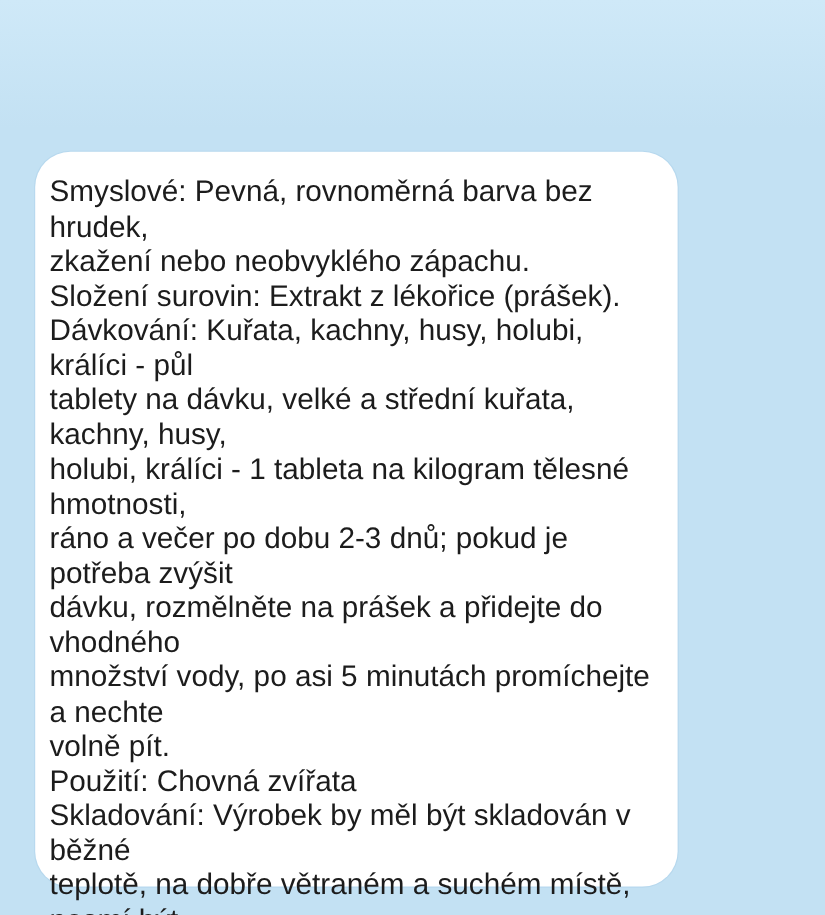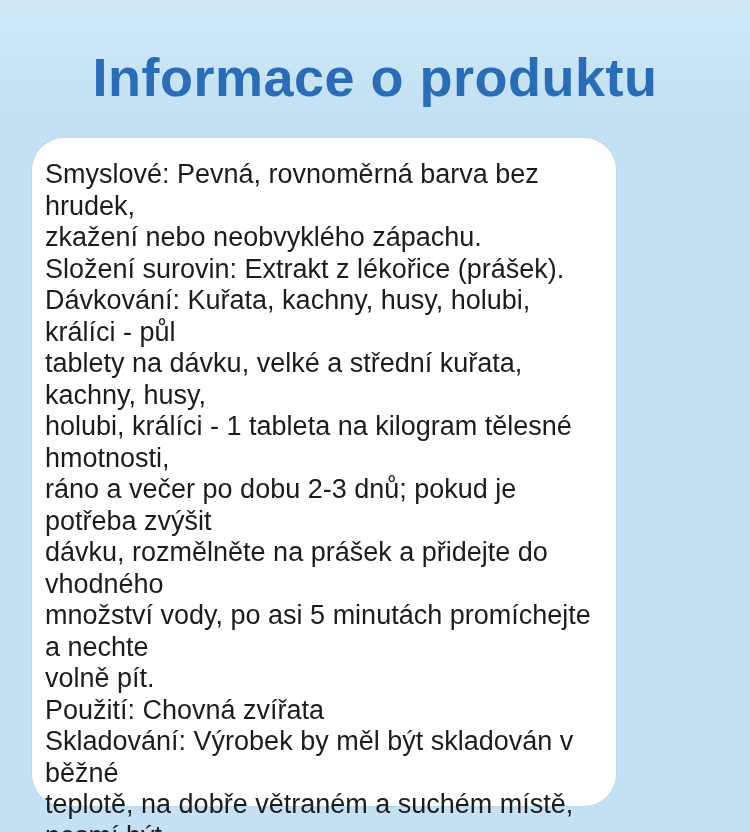--- a/index.html
+++ b/index.html
@@ -57,21 +57,20 @@
     line-height: 31.5px;
     color: var(--text-color);
     white-space: pre-line;
     letter-spacing: 0;
   }
 </style>
 </head>
 <body>
 
 <div class="page">
-  <h1 class="page-title">Informace o produktu</h1>
 
   <div class="product-info-card">
     <p class="product-info-text">Smyslové: Pevná, rovnoměrná barva bez hrudek,
 zkažení nebo neobvyklého zápachu.
 Složení surovin: Extrakt z lékořice (prášek).
 Dávkování: Kuřata, kachny, husy, holubi, králíci - půl
 tablety na dávku, velké a střední kuřata, kachny, husy,
 holubi, králíci - 1 tableta na kilogram tělesné hmotnosti,
 ráno a večer po dobu 2-3 dnů; pokud je potřeba zvýšit
 dávku, rozmělněte na prášek a přidejte do vhodného

